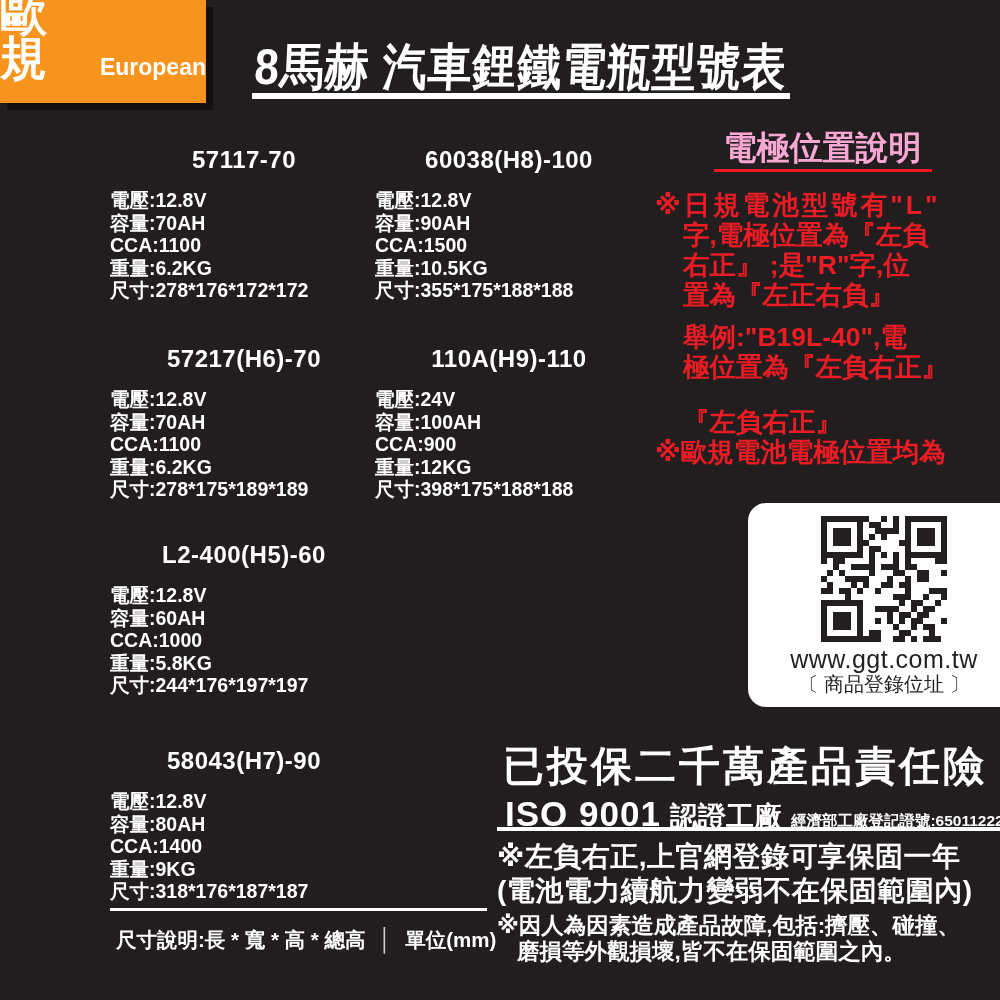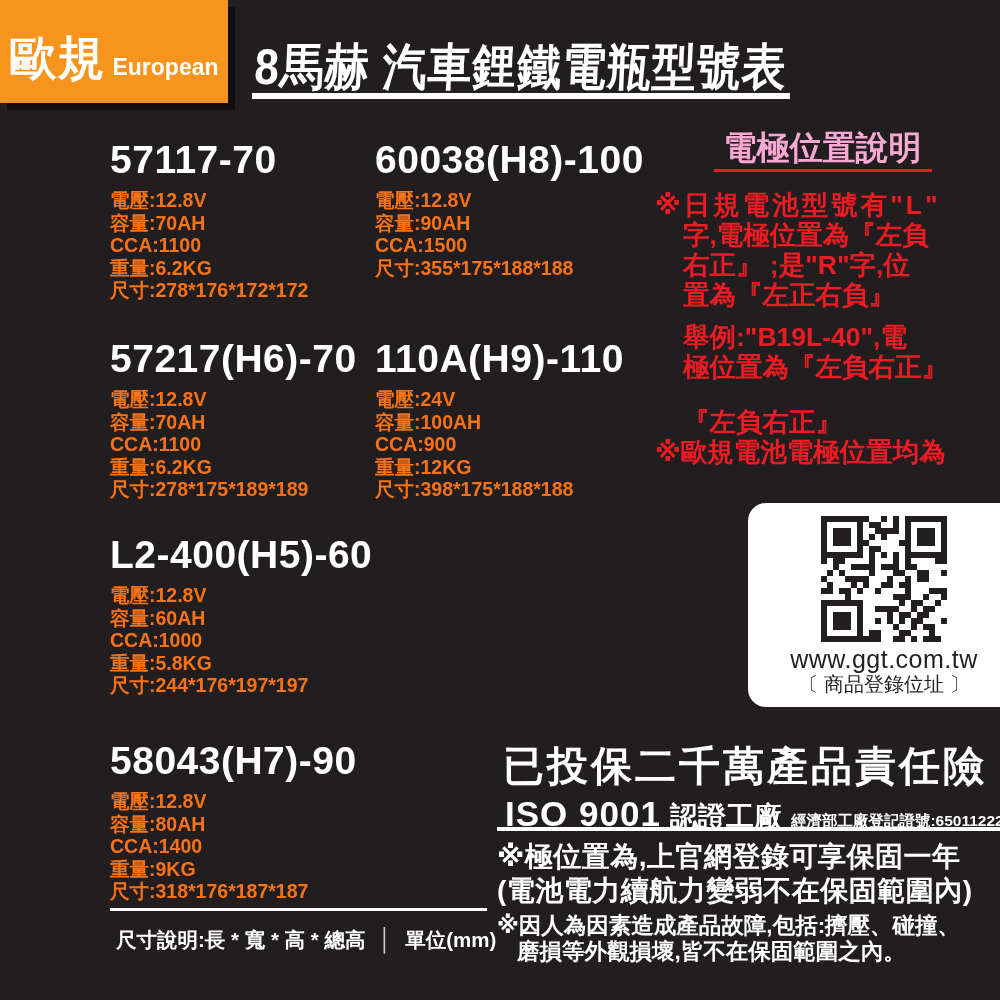--- a/index.html
+++ b/index.html
@@ -4,36 +4,36 @@
 <style>
   html,body{margin:0;padding:0;}
   body{
     width:1000px;height:1000px;position:relative;overflow:hidden;
     background:#221e1f;color:#fff;
     font-family:"Liberation Sans","DejaVu Sans",sans-serif;
     font-weight:bold;
   }
   
   .badge{
-    position:absolute;left:0;top:0;width:228px;height:103px;
+    position:absolute;left:0;top:0;width:206px;height:103px;
     background:#f7941d;box-shadow:7px 7px 0 rgba(0,0,0,.5);
     display:flex;align-items:flex-end;justify-content:center;
     padding-bottom:22px;box-sizing:border-box;gap:7px;
   }
   .badge .zh{font-size:47px;line-height:.95;letter-spacing:1px;}
   .badge .en{font-size:23px;line-height:1.1;margin-bottom:1px;}
   .main-title{
     position:absolute;left:253px;top:34px;font-size:50px;white-space:nowrap;
     transform:scaleX(.88) skewX(-3deg);transform-origin:left bottom;letter-spacing:1px;
   }
   .title-underline{position:absolute;left:252px;top:93px;width:538px;height:6px;background:#fff;}
   
   .model{position:absolute;width:268px;}
-  .model-name{font-size:39px;line-height:42px;white-space:nowrap;letter-spacing:0.5px;}
-  .specs{margin-top:8px;font-size:19.5px;line-height:22.5px;color:#f97316;}
+  .model-name{font-size:24px;line-height:42px;white-space:nowrap;letter-spacing:0.5px;text-align:center;}
+  .specs{margin-top:8px;font-size:19.5px;line-height:22.5px;color:#ffffff;}
   .spec-line{white-space:nowrap;}
   .m0{left:110px;top:139px}.m1{left:375px;top:139px}
   .m2{left:110px;top:338px}.m3{left:375px;top:338px}
   .m4{left:110px;top:534px}.m5{left:110px;top:740px}
   
   .pol-heading{
     position:absolute;left:655px;top:131px;width:335px;text-align:center;
     color:#f9a8d4;font-size:33px;line-height:34px;
   }
   .pol-underline{width:218px;height:3px;background:#ed1c24;margin:4px auto 0;}
@@ -87,20 +87,21 @@
       <div class="spec-line"><span>重量</span><span>:</span><span>6.2KG</span></div>
       <div class="spec-line"><span>尺寸</span><span>:</span><span>278*176*172*172</span></div>
     </div>
   </div>
     <div class="model m1">
     <div class="model-name">60038(H8)-100</div>
     <div class="specs">
       <div class="spec-line"><span>電壓</span><span>:</span><span>12.8V</span></div>
       <div class="spec-line"><span>容量</span><span>:</span><span>90AH</span></div>
       <div class="spec-line"><span>CCA</span><span>:</span><span>1500</span></div>
+      <div class="spec-line"><span>重量</span><span>:</span><span>10.5KG</span></div>
       <div class="spec-line"><span>尺寸</span><span>:</span><span>355*175*188*188</span></div>
     </div>
   </div>
     <div class="model m2">
     <div class="model-name">57217(H6)-70</div>
     <div class="specs">
       <div class="spec-line"><span>電壓</span><span>:</span><span>12.8V</span></div>
       <div class="spec-line"><span>容量</span><span>:</span><span>70AH</span></div>
       <div class="spec-line"><span>CCA</span><span>:</span><span>1100</span></div>
       <div class="spec-line"><span>重量</span><span>:</span><span>6.2KG</span></div>
@@ -292,21 +293,21 @@
 </div>
 
 <div class="ins-line1">已投保二千萬產品責任險</div>
 <div class="iso-row">
   <span class="iso-num">ISO 9001</span>
   <span class="iso-cert">認證工廠</span>
   <span class="iso-reg">經濟部工廠登記證號:65011222</span>
 </div>
 <div class="ins-underline"></div>
 
-<div class="w1">※極位置為,上官網登錄可享保固一年</div>
+<div class="w1">※左負右正,上官網登錄可享保固一年</div>
 <div class="w2">(電池電力續航力變弱不在保固範圍內)</div>
 <div class="w3">※因人為因素造成產品故障,包括:擠壓、碰撞、</div>
 <div class="w4">磨損等外觀損壞,皆不在保固範圍之內。</div>
 
 <div class="footer-line"></div>
 <div class="footer-text">
   <span>尺寸說明:長 * 寬 * 高 * 總高</span>
   <span class="footer-sep">│</span>
   <span>單位(mm)</span>
 </div>

